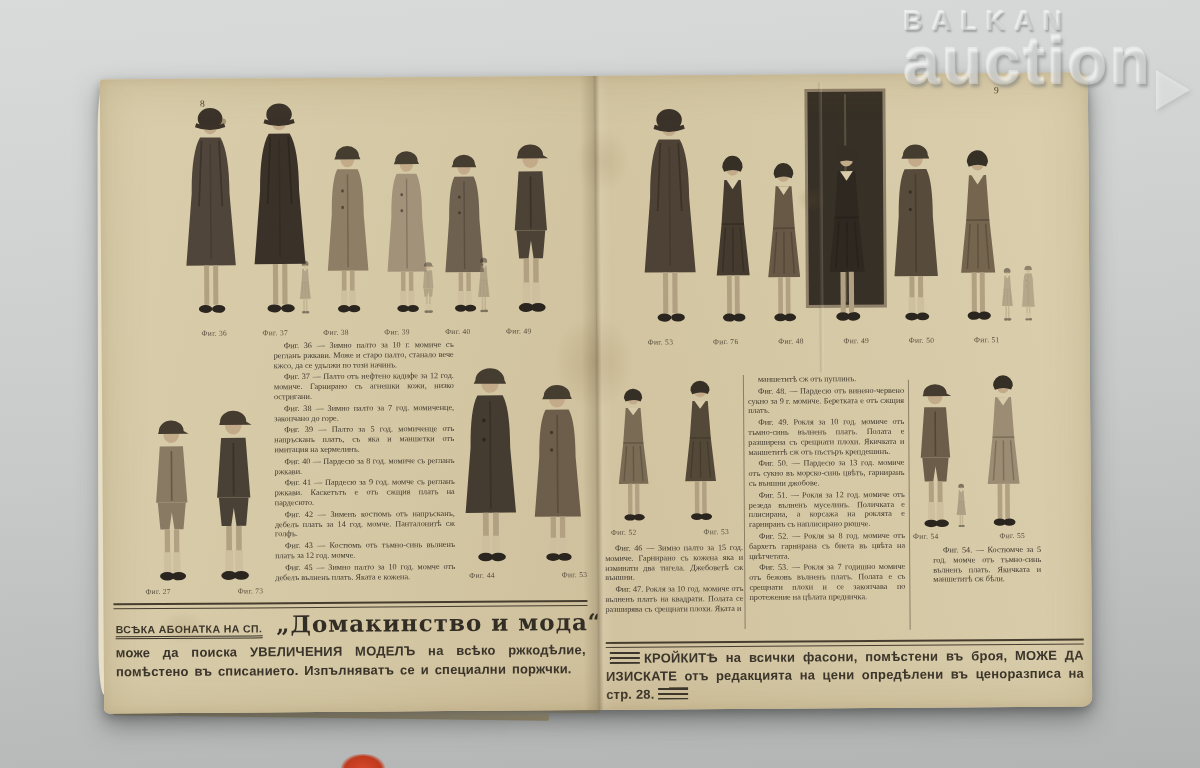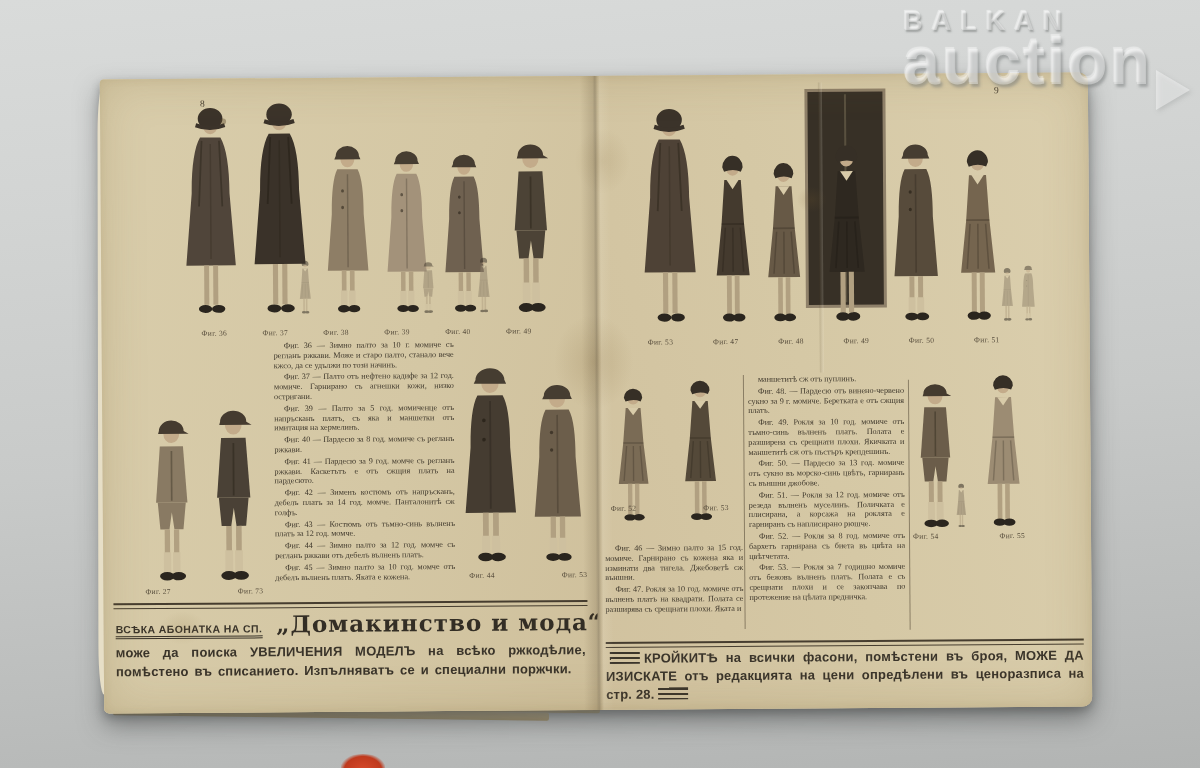--- a/index.html
+++ b/index.html
@@ -174,26 +174,26 @@
         <use href="#f-suit" x="60" y="20" width="70" height="180" style="color:#4a4136"></use>
       </svg>
       <div class="caption-row" style="left:42px;top:508px;width:118px">
         <span>Фиг. 27</span>
         <span>Фиг. 73</span>
       </div>
 
       <div class="bodytext" style="left:172px;top:263px;width:180px">
         <p>Фиг. 36 — Зимно палто за 10 г. момиче съ регланъ ржкави. Може и старо палто, станало вече кжсо, да се удължи по този начинъ.</p>
         <p>Фиг. 37 — Палто отъ нефтено кадифе за 12 год. момиче. Гарнирано съ агнешки кожи, низко остригани.</p>
+        <p>Фиг. 38 — Зимно палто за 7 год. момиченце, закопчано до горе.</p>
         <p>Фиг. 39 — Палто за 5 год. момиченце отъ напръсканъ платъ, съ яка и маншетки отъ имитация на хермелинъ.</p>
         <p>Фиг. 40 — Пардесю за 8 год. момиче съ регланъ ржкави.</p>
         <p>Фиг. 41 — Пардесю за 9 год. момче съ регланъ ржкави. Каскетътъ е отъ сжщия платъ на пардесюто.</p>
         <p>Фиг. 42 — Зименъ костюмъ отъ напръсканъ, дебелъ платъ за 14 год. момче. Панталонитѣ сж голфъ.</p>
         <p>Фиг. 43 — Костюмъ отъ тъмно-синь вълненъ платъ за 12 год. момче.</p>
-        <p>Фиг. 44 — Зимно палто за 12 год. момче съ регланъ ржкави отъ дебелъ вълненъ платъ.</p>
         <p>Фиг. 45 — Зимно палто за 10 год. момче отъ дебелъ вълненъ платъ. Яката е кожена.</p>
       </div>
 
       <svg class="ill" style="left:352px;top:276px" width="138" height="215">
         <use href="#f-coat-s" x="0" y="6" width="72" height="204" style="color:#453c31"></use>
         <use href="#f-coat-s" x="70" y="24" width="66" height="186" style="color:#6c5e4b"></use>
       </svg>
       <div class="caption-row" style="left:366px;top:494px;width:118px">
         <span>Фиг. 44</span>
         <span>Фиг. 53</span>
@@ -220,32 +220,32 @@
         <use href="#f-dress" x="66" y="62" width="60" height="176" style="color:#443a2e"></use>
         <use href="#f-dress" x="118" y="70" width="58" height="168" style="color:#675946"></use>
         <use href="#f-dress" x="178" y="52" width="64" height="186" style="color:#2e2820"></use>
         <use href="#f-coat-s" x="248" y="52" width="62" height="186" style="color:#574b3b"></use>
         <use href="#f-dress" x="310" y="58" width="62" height="180" style="color:#75654f"></use>
         <use href="#f-dress" x="360" y="182" width="20" height="56" opacity=".5" style="color:#8f816a"></use>
         <use href="#f-coat-s" x="382" y="180" width="18" height="58" opacity=".5" style="color:#8f816a"></use>
       </svg>
       <div class="caption-row" style="left:52px;top:262px;width:352px">
         <span>Фиг. 53</span>
-        <span>Фиг. 47</span>
+        <span>Фиг. 76</span>
         <span>Фиг. 48</span>
         <span>Фиг. 49</span>
         <span>Фиг. 50</span>
         <span>Фиг. 51</span>
       </div>
 
       <svg class="ill" style="left:8px;top:298px" width="135" height="152">
         <use href="#f-dress" x="2" y="8" width="54" height="140" style="color:#7a6b55"></use>
         <use href="#f-dress" x="68" y="0" width="56" height="148" style="color:#544939"></use>
       </svg>
-      <div class="caption-row" style="left:14px;top:428px;width:118px">
+      <div class="caption-row" style="left:14px;top:452px;width:118px">
         <span>Фиг. 52</span>
         <span>Фиг. 53</span>
       </div>
       <div class="bodytext" style="left:8px;top:468px;width:138px">
         <p>Фиг. 46 — Зимно палто за 15 год. момиче. Гарнирано съ кожена яка и изминати два тигела. Джебоветѣ сж външни.</p>
         <p>Фиг. 47. Рокля за 10 год. момиче отъ вълненъ платъ на квадрати. Полата се разширява съ срещнати плохи. Яката и</p>
       </div>
 
       <div class="vrule vrule1"></div>
 
@@ -264,20 +264,21 @@
       <svg class="ill" style="left:308px;top:286px" width="132" height="172">
         <use href="#f-suit" x="0" y="16" width="62" height="152" style="color:#6b5d4a"></use>
         <use href="#f-dress" x="70" y="8" width="58" height="160" style="color:#9c8c73"></use>
         <use href="#f-dress" x="48" y="122" width="17" height="46" opacity=".55" style="color:#8f816a"></use>
       </svg>
       <div class="caption-row" style="left:316px;top:458px;width:112px">
         <span>Фиг. 54</span>
         <span>Фиг. 55</span>
       </div>
       <div class="bodytext" style="left:336px;top:472px;width:108px">
+        <p>Фиг. 54. — Костюмче за 5 год. момче отъ тъмно-синь вълненъ платъ. Якичката и маншетитѣ сж бѣли.</p>
       </div>
 
       <div class="double-rule rule-right"></div>
 
       <div class="banner">
         <span class="bars"></span><span>КРОЙКИТѢ на всички фасони, помѣстени въ броя, МОЖЕ ДА ИЗИСКАТЕ отъ редакцията на цени опредѣлени въ ценоразписа на стр. 28.</span><span class="bars"></span>
       </div>
     </div>
 
     <div class="fold"></div>

